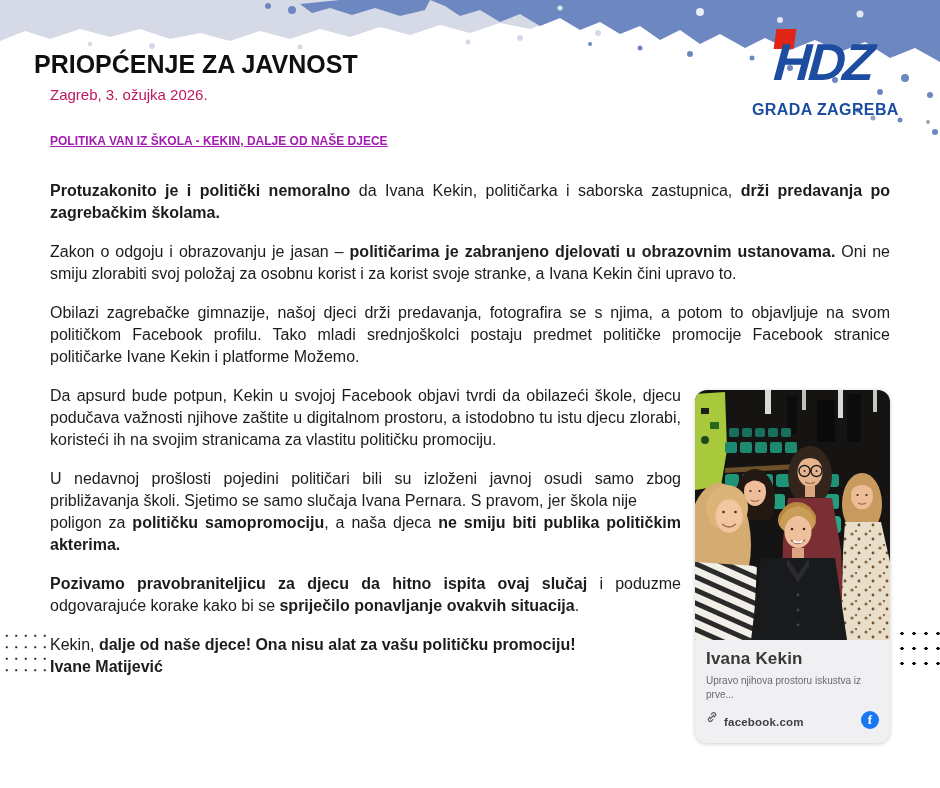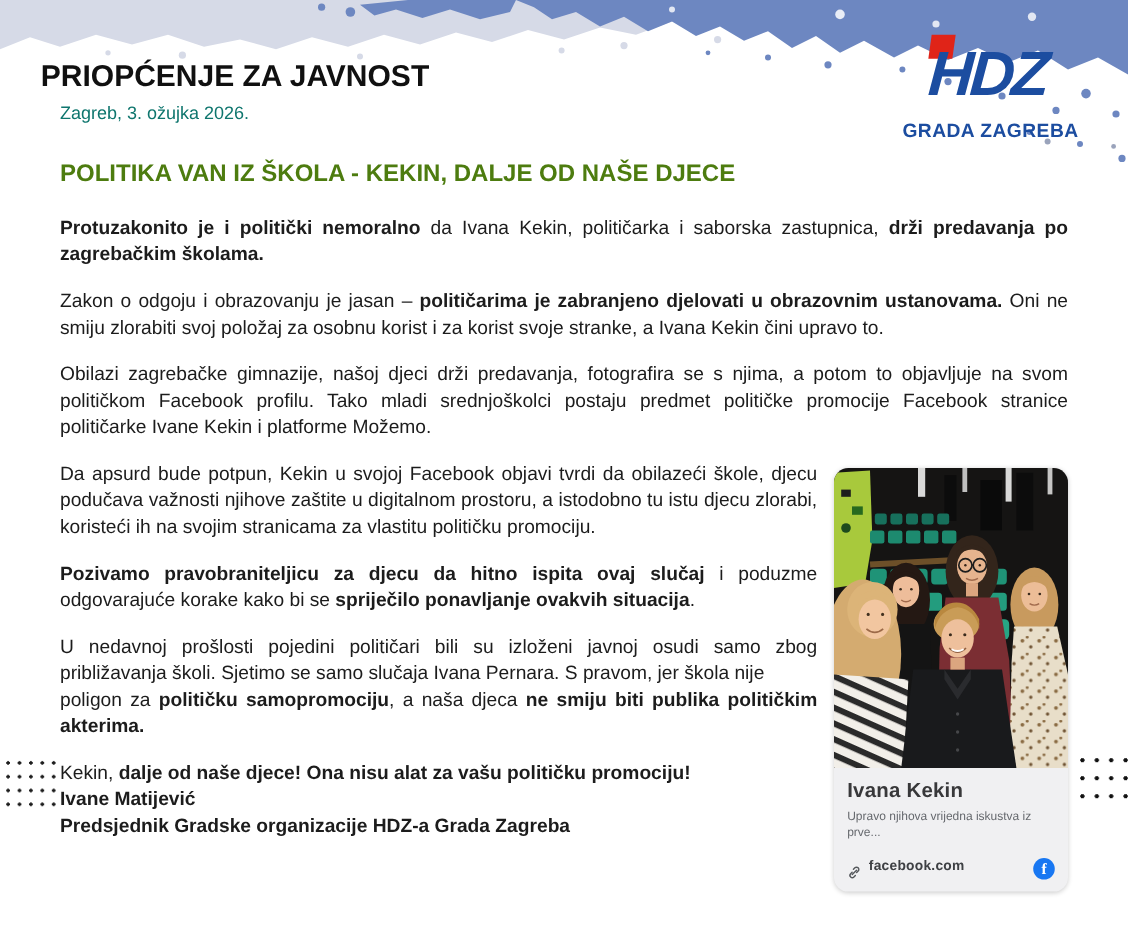--- a/index.html
+++ b/index.html
@@ -8,58 +8,58 @@
     width:940px; height:788px; position:relative; overflow:hidden;
     background:#ffffff; font-family:"Liberation Sans", sans-serif;
   }
   
   .top-decor { position:absolute; left:0; top:0; width:940px; height:150px; pointer-events:none; }
   
   .title {
     position:absolute; left:34px; top:50px; font-size:25px; font-weight:700;
     color:#101010; letter-spacing:0; white-space:nowrap;
   }
-  .date { position:absolute; left:50px; top:86px; font-size:15px; color:#0f766e; }
+  .date { position:absolute; left:50px; top:86px; font-size:15px; color:#be185d; }
   .logo { position:absolute; left:752px; top:36px; width:142px; text-align:center; }
   .logo-mark { position:relative; display:inline-block; line-height:1; }
   .logo-red {
     position:absolute; left:1px; top:-7px; width:20px; height:20px;
     background:#e02418; transform:skewX(-8deg); z-index:0;
   }
   .logo-acronym {
     position:relative; z-index:1; font-size:52px; font-weight:800; font-style:italic;
     color:#1c4da0; letter-spacing:-3px; transform:skewX(-4deg); display:inline-block;
   }
   .logo-sub {
     font-size:16px; font-weight:700; color:#1c4da0; letter-spacing:0.4px; margin-top:13px;
     white-space:nowrap;
   }
   .headline {
-    position:absolute; left:50px; top:134px; font-size:20px; font-weight:700;
-    color:#4d7c0f; white-space:nowrap;
+    position:absolute; left:50px; top:134px; font-size:12px; font-weight:700;
+    color:#a21caf; white-space:nowrap;text-decoration:underline;
   }
   
   .article {
     position:absolute; left:50px; top:180px; width:840px;
     font-size:16px; line-height:22px; color:#1c1c1c; text-align:justify;
   }
   .para { margin:0 0 17px 0; }
   .para strong { font-weight:700; }
   
   .fb-card {
     float:right; width:195px; margin:5px 0 6px 14px;
     background:#f0f0f2; border-radius:12px; overflow:hidden;
     box-shadow:0 1px 4px rgba(0,0,0,0.20); cursor:pointer;
   }
   .fb-photo { display:block; width:195px; height:250px; }
   .fb-body { padding:9px 11px 10px 11px; text-align:left; }
   .fb-author { font-size:17px; font-weight:700; color:#38383a; letter-spacing:0.2px; margin-bottom:5px; line-height:1.2; }
   .fb-desc { font-size:10px; color:#66696e; line-height:1.4; }
   .fb-trunc { font-size:10px; color:#66696e; line-height:1.4; }
-  .fb-footer { display:flex; align-items:flex-end; margin-top:9px; }
+  .fb-footer { display:flex; align-items:flex-start; margin-top:9px; }
   .fb-domain { flex:1; font-size:11.5px; font-weight:600; color:#3e4044; letter-spacing:0.2px; margin-left:6px; }
   .fb-logo {
     width:18px; height:18px; border-radius:50%; background:#1877f2; color:#fff;
     font-weight:700; font-size:13px; line-height:17px; text-align:center;
     font-family:"Liberation Serif", serif;
   }
   
   .dots-left {
     position:absolute; left:2px; top:630px; width:46px; height:44px;
     background-image:radial-gradient(circle, #1c1c1c 1.25px, transparent 1.5px);
@@ -243,35 +243,35 @@
         <path d="M98,151 Q103,154 108,151" stroke="#fff" stroke-width="1.6" fill="none"></path>
         <polygon points="66,168 140,168 152,250 56,250" fill="#191a1c"></polygon>
         <path d="M92,168 L103,184 L114,168 L114,176 L103,193 L92,176 Z" fill="#2a2b2e"></path>
         <rect x="97" y="158" width="12" height="10" fill="#dba57f"></rect>
         <circle cx="103" cy="205" r="1.4" fill="#46474a"></circle>
         <circle cx="103" cy="220" r="1.4" fill="#46474a"></circle>
         <circle cx="103" cy="235" r="1.4" fill="#46474a"></circle>
       </svg>
       <div class="fb-body">
         <div class="fb-author">Ivana Kekin</div>
-        <div class="fb-trunc">Upravo njihova vrijedna iskustva iz prve...</div>
+        <div class="fb-trunc">Upravo njihova prostoru iskustva iz prve...</div>
         <div class="fb-footer">
           <svg width="12" height="12" viewBox="0 0 12 12">
             <path d="M4.2 7.8 L7.8 4.2" stroke="#55585c" stroke-width="1.2" fill="none" stroke-linecap="round"></path>
             <path d="M5.2 3.4 L6.4 2.2 a1.9 1.9 0 0 1 2.7 2.7 L7.9 6.1" stroke="#55585c" stroke-width="1.2" fill="none" stroke-linecap="round"></path>
             <path d="M6.8 8.6 L5.6 9.8 a1.9 1.9 0 0 1 -2.7 -2.7 L4.1 5.9" stroke="#55585c" stroke-width="1.2" fill="none" stroke-linecap="round"></path>
           </svg>
           <span class="fb-domain">facebook.com</span>
           <span class="fb-logo">f</span>
         </div>
       </div>
     </aside>
     <div id="paras-rest">
         <p class="para"><span>Da apsurd bude potpun, Kekin u svojoj Facebook objavi tvrdi da obilazeći škole, djecu podučava važnosti njihove zaštite u digitalnom prostoru, a istodobno tu istu djecu zlorabi, koristeći ih na svojim stranicama za vlastitu političku promociju.</span></p>
+        <p class="para"><span>U nedavnoj prošlosti pojedini političari bili su izloženi javnoj osudi samo zbog približavanja školi. Sjetimo se samo slučaja Ivana Pernara. S pravom, jer škola nije</span><br><span>poligon za </span><strong>političku samopromociju</strong><span>, a naša djeca </span><strong>ne smiju biti publika političkim akterima.</strong></p>
         <p class="para"><strong>Pozivamo pravobraniteljicu za djecu da hitno ispita ovaj slučaj</strong><span> i poduzme odgovarajuće korake kako bi se </span><strong>spriječilo ponavljanje ovakvih situacija</strong><span>.</span></p>
-        <p class="para"><span>U nedavnoj prošlosti pojedini političari bili su izloženi javnoj osudi samo zbog približavanja školi. Sjetimo se samo slučaja Ivana Pernara. S pravom, jer škola nije</span><br><span>poligon za </span><strong>političku samopromociju</strong><span>, a naša djeca </span><strong>ne smiju biti publika političkim akterima.</strong></p>
-        <p class="para"><span>Kekin, </span><strong>dalje od naše djece! Ona nisu alat za vašu političku promociju!</strong><br><strong>Ivane Matijević</strong><br><strong>Predsjednik Gradske organizacije HDZ-a Grada Zagreba</strong></p>
+        <p class="para"><span>Kekin, </span><strong>dalje od naše djece! Ona nisu alat za vašu političku promociju!</strong><br><strong>Ivane Matijević</strong><br></p>
       </div>
   </div>
 </div>
 
 <div class="dots-left"></div>
 <div class="dots-right"></div>
 
 </body></html>

